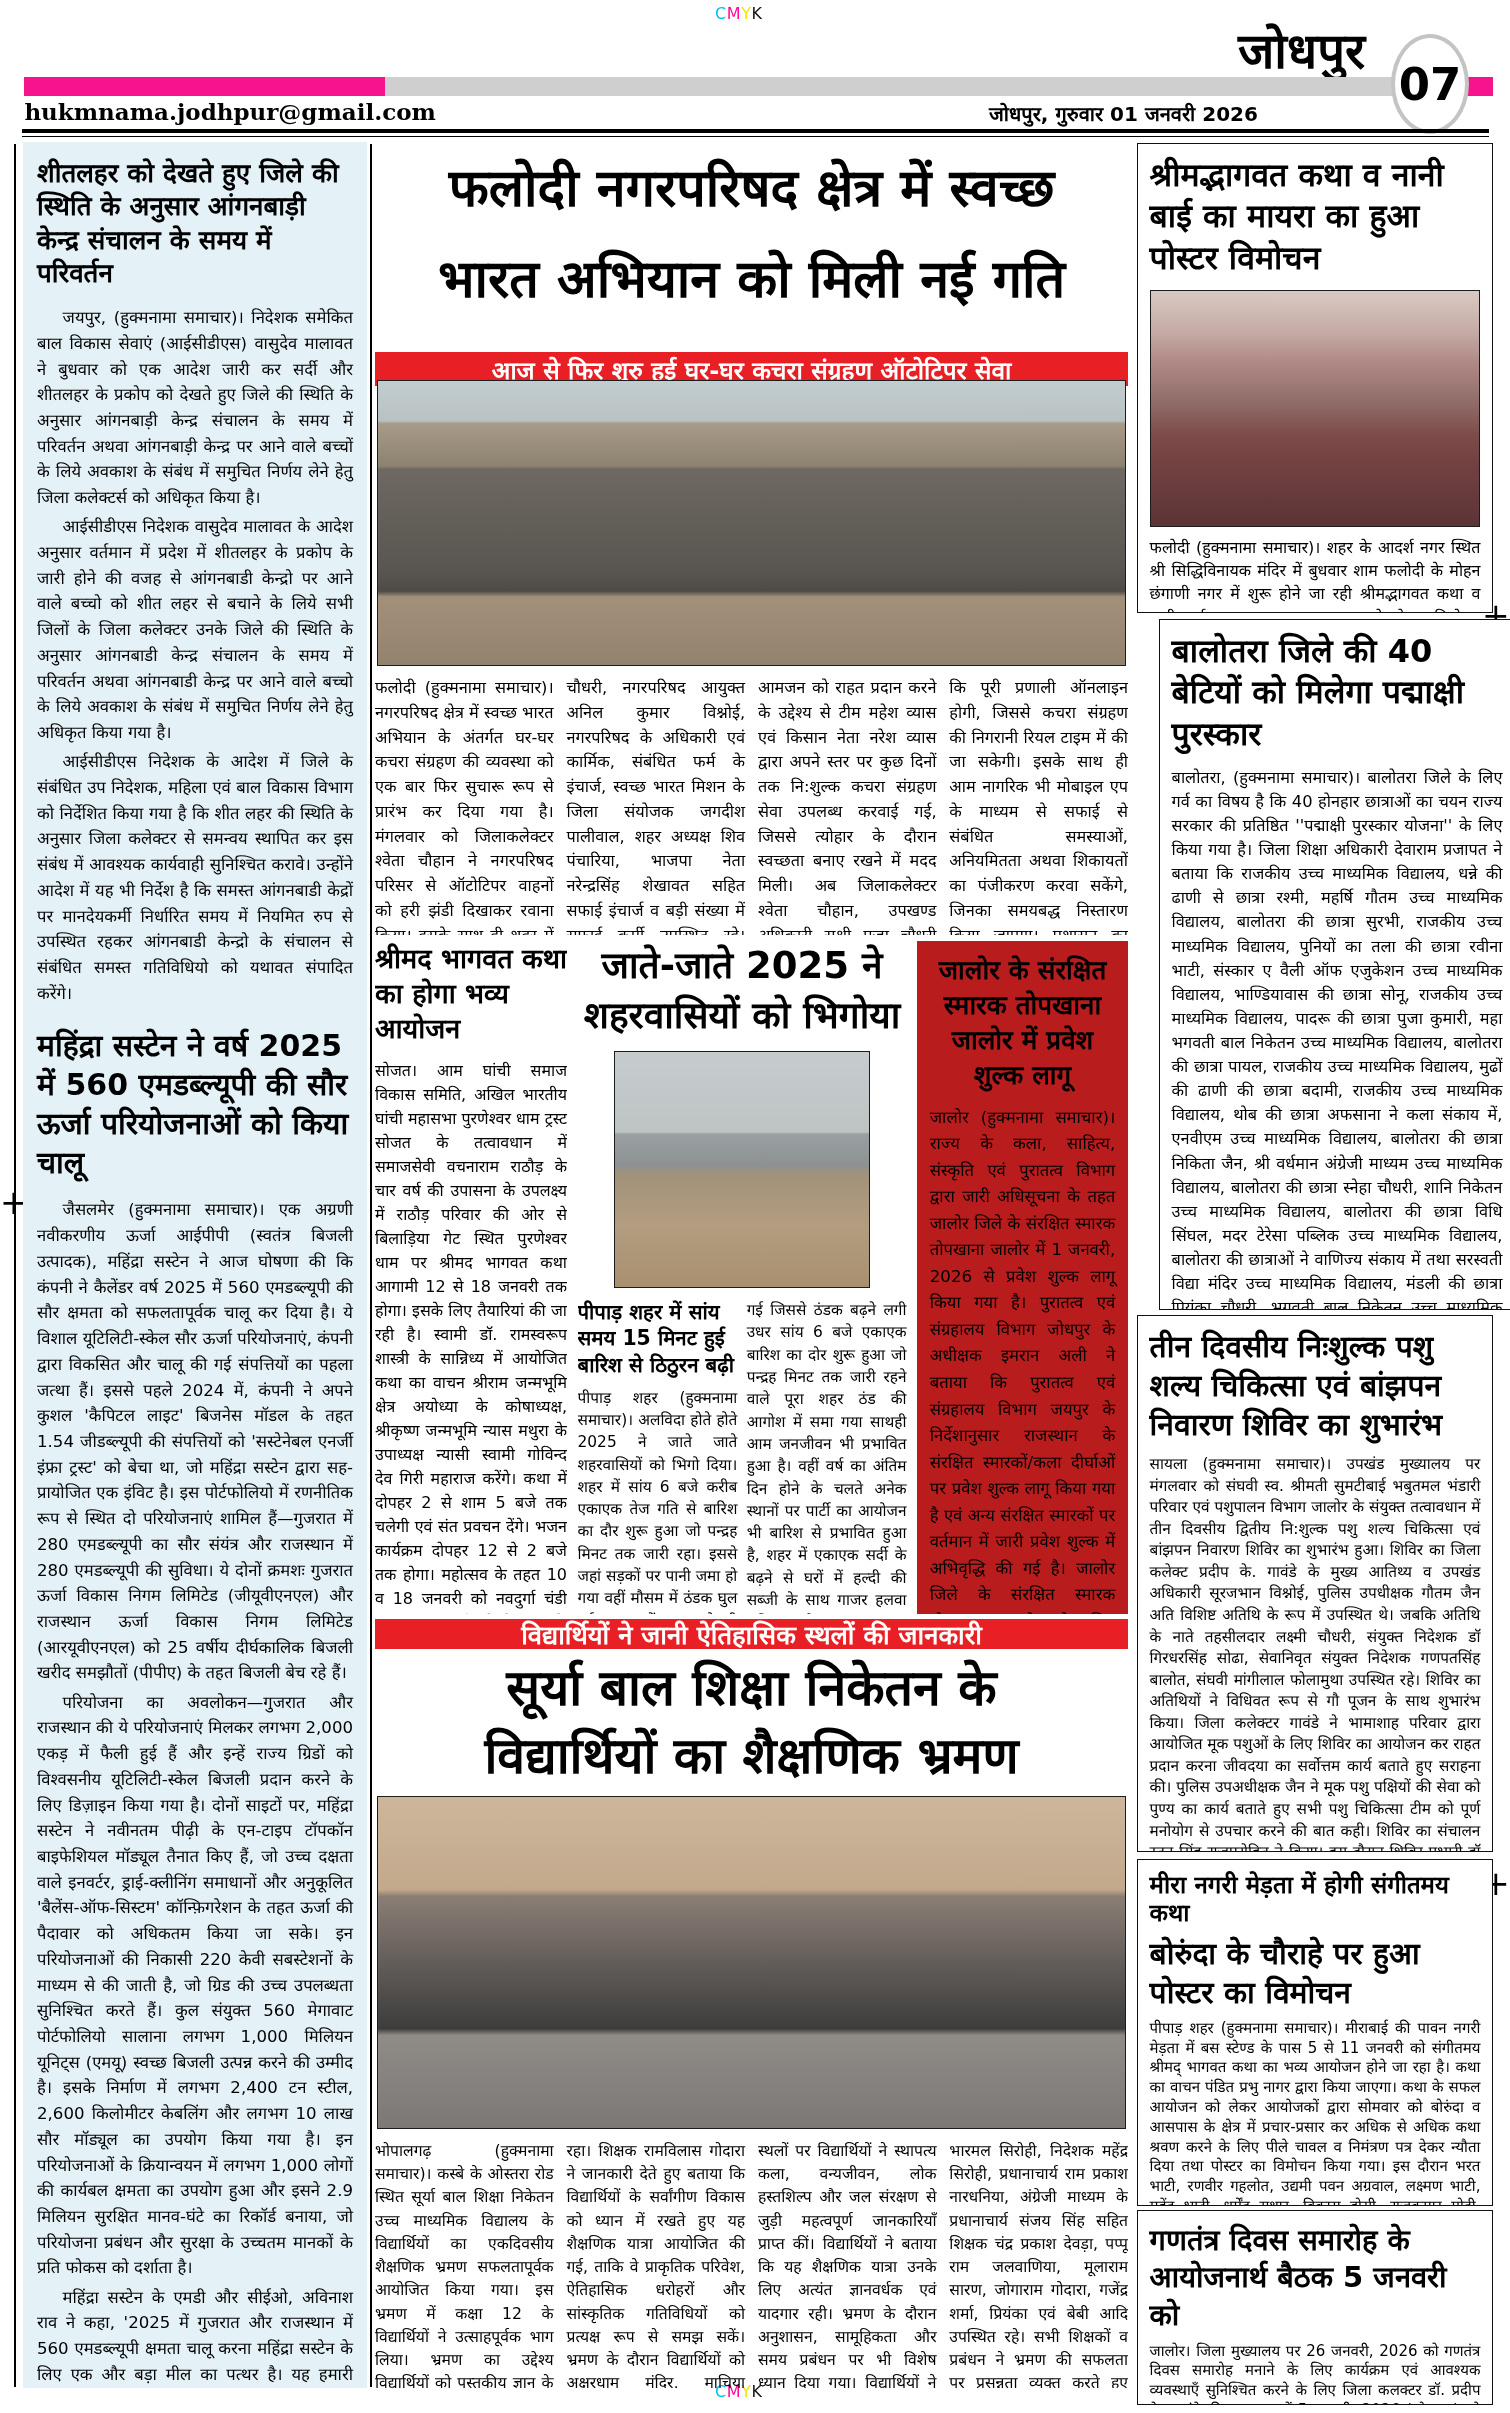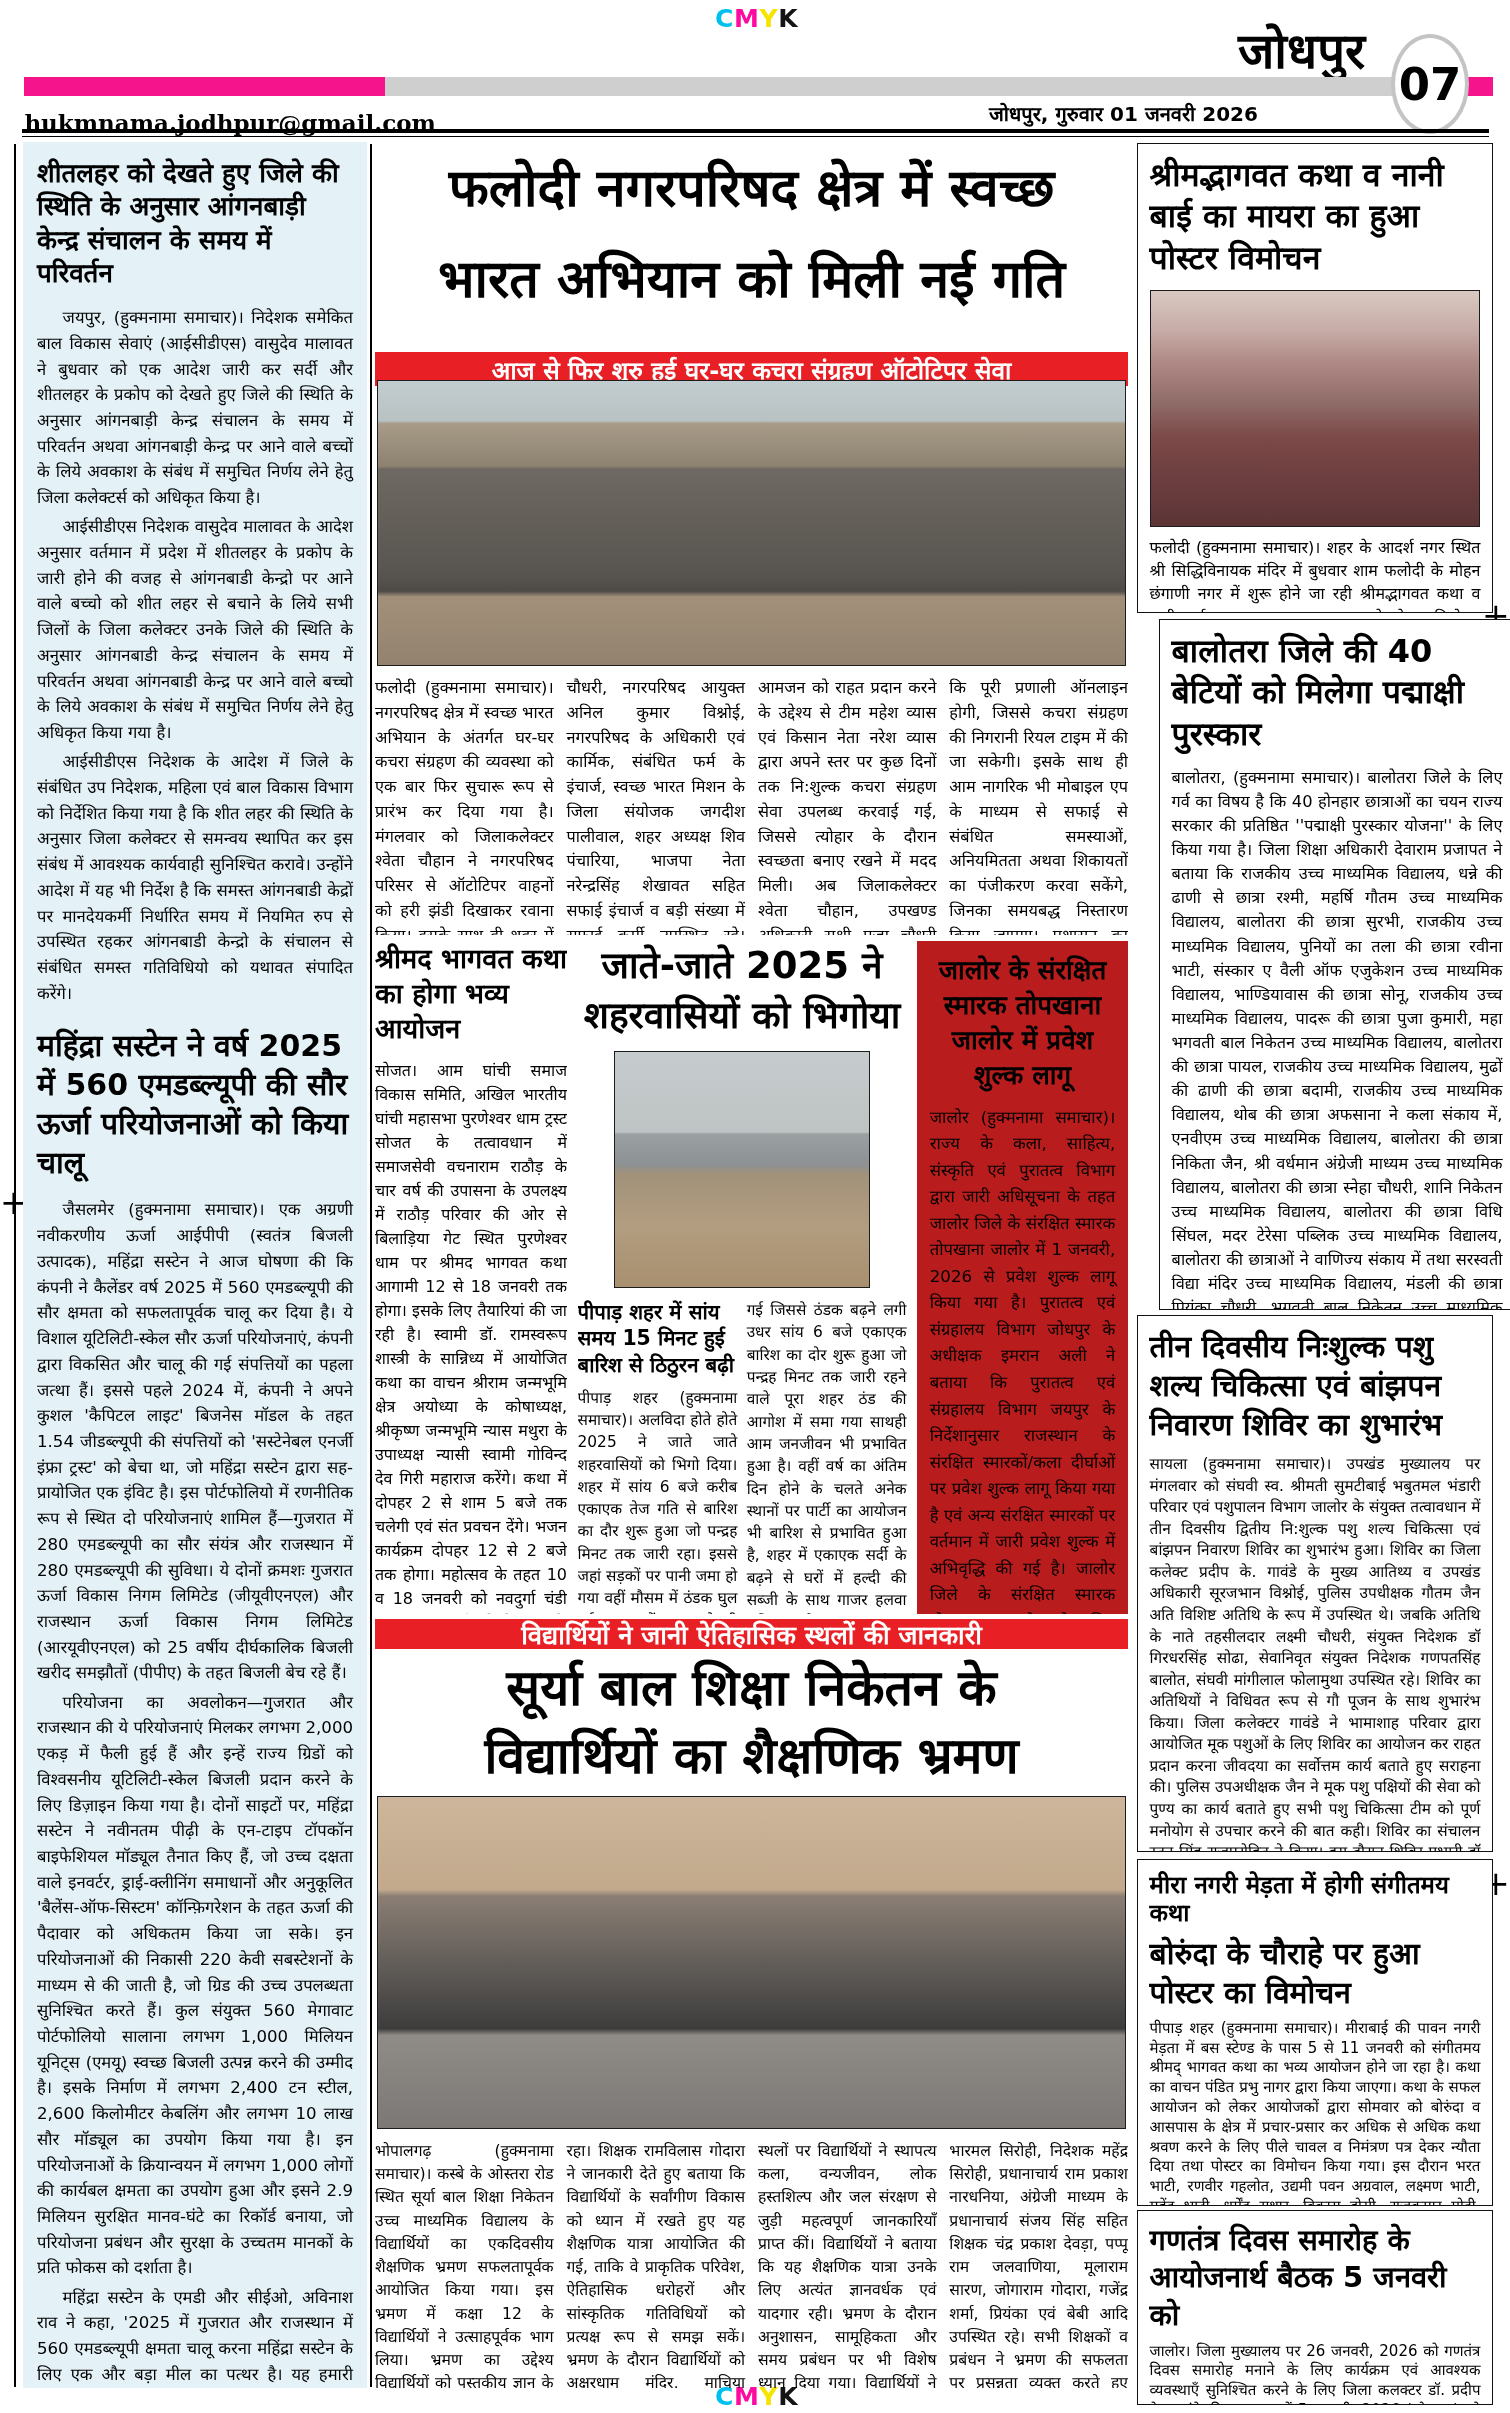--- a/index.html
+++ b/index.html
@@ -14,21 +14,21 @@
   .mast-title{font-size:42px;font-weight:800;letter-spacing:-0.6px;}
   .mast-city{font-size:49px;font-weight:800;}
   .mast-bar{height:18.6px;}
   .mast-email{font-family:"DejaVu Serif",serif;font-weight:700;font-size:23px;}
   .mast-date{font-size:20px;font-weight:700;}
   .pagenum-circle{width:70px;height:92px;border:4.7px solid #c4c4c4;border-radius:50%;
     display:flex;align-items:center;justify-content:center;background:#fff;}
   .pagenum-circle span{font-size:45px;font-weight:800;}
   .rule-double{border-top:4.7px solid #000;border-bottom:1.7px solid #000;height:2.9px;}
 
-  .cmyk{font-size:25px;font-weight:700;letter-spacing:0.6px;}
+  .cmyk{font-size:16px;font-weight:400;letter-spacing:0.6px;}
   .cmyk .c{color:#00c0f0;} .cmyk .m{color:#ff0aa0;} .cmyk .y{color:#f5e400;} .cmyk .k{color:#141414;}
 
   
   .leftcol{background:#e4f2f8;padding:15px 14px;box-sizing:border-box;}
   .leftcol .ahead{font-size:26px;font-weight:800;line-height:1.28;margin:0 0 15px 0;}
   .leftcol .ahead2{font-size:30px;font-weight:700;line-height:1.3;margin:20px 0 15px 0;}
   .leftcol .abody{font-size:16.6px;line-height:1.55;}
 
   
   .lead-head{font-size:52px;font-weight:800;text-align:center;line-height:1.75;}
@@ -75,21 +75,21 @@
   <div class="abs regmark" style="left:1482px;top:599px;">+</div>
   <div class="abs regmark" style="left:1482px;top:1867px;">+</div>
 
   <div class="abs mast-city" style="left:1238px;top:16.3px;">जोधपुर</div>
   <div class="abs mast-bar" style="left:24.4px;top:77px;width:361px;background:#f6148c;"></div>
   <div class="abs mast-bar" style="left:385px;top:77px;width:1053px;background:#cfcfcf;"></div>
   <div class="abs mast-bar" style="left:1466px;top:77px;width:27px;background:#f6148c;"></div>
   <div class="abs pagenum-circle" style="left:1391px;top:34px;">
       <span>07</span>
     </div>
-  <div class="abs mast-email" style="left:24.4px;top:109px;">hukmnama.jodhpur@gmail.com</div>
+  <div class="abs mast-email" style="left:24.4px;top:98px;">hukmnama.jodhpur@gmail.com</div>
   <div class="abs mast-date" style="left:989px;top:100px;">जोधपुर, गुरुवार 01 जनवरी 2026</div>
   <div class="abs rule-double" style="left:22px;top:129px;width:1467px;"></div>
 
   <div class="abs vrule" style="left:14px;top:144px;height:2243px;"></div>
   <div class="abs vrule" style="left:370px;top:144px;height:2243px;"></div>
 
   <div class="abs leftcol ovh" style="left:23px;top:142px;width:344px;height:2246px;">
     <div>
       <h2 class="ahead">शीतलहर को देखते हुए जिले की स्थिति के अनुसार आंगनबाड़ी केन्द्र संचालन के समय में परिवर्तन</h2>
       <div class="abody jt">

